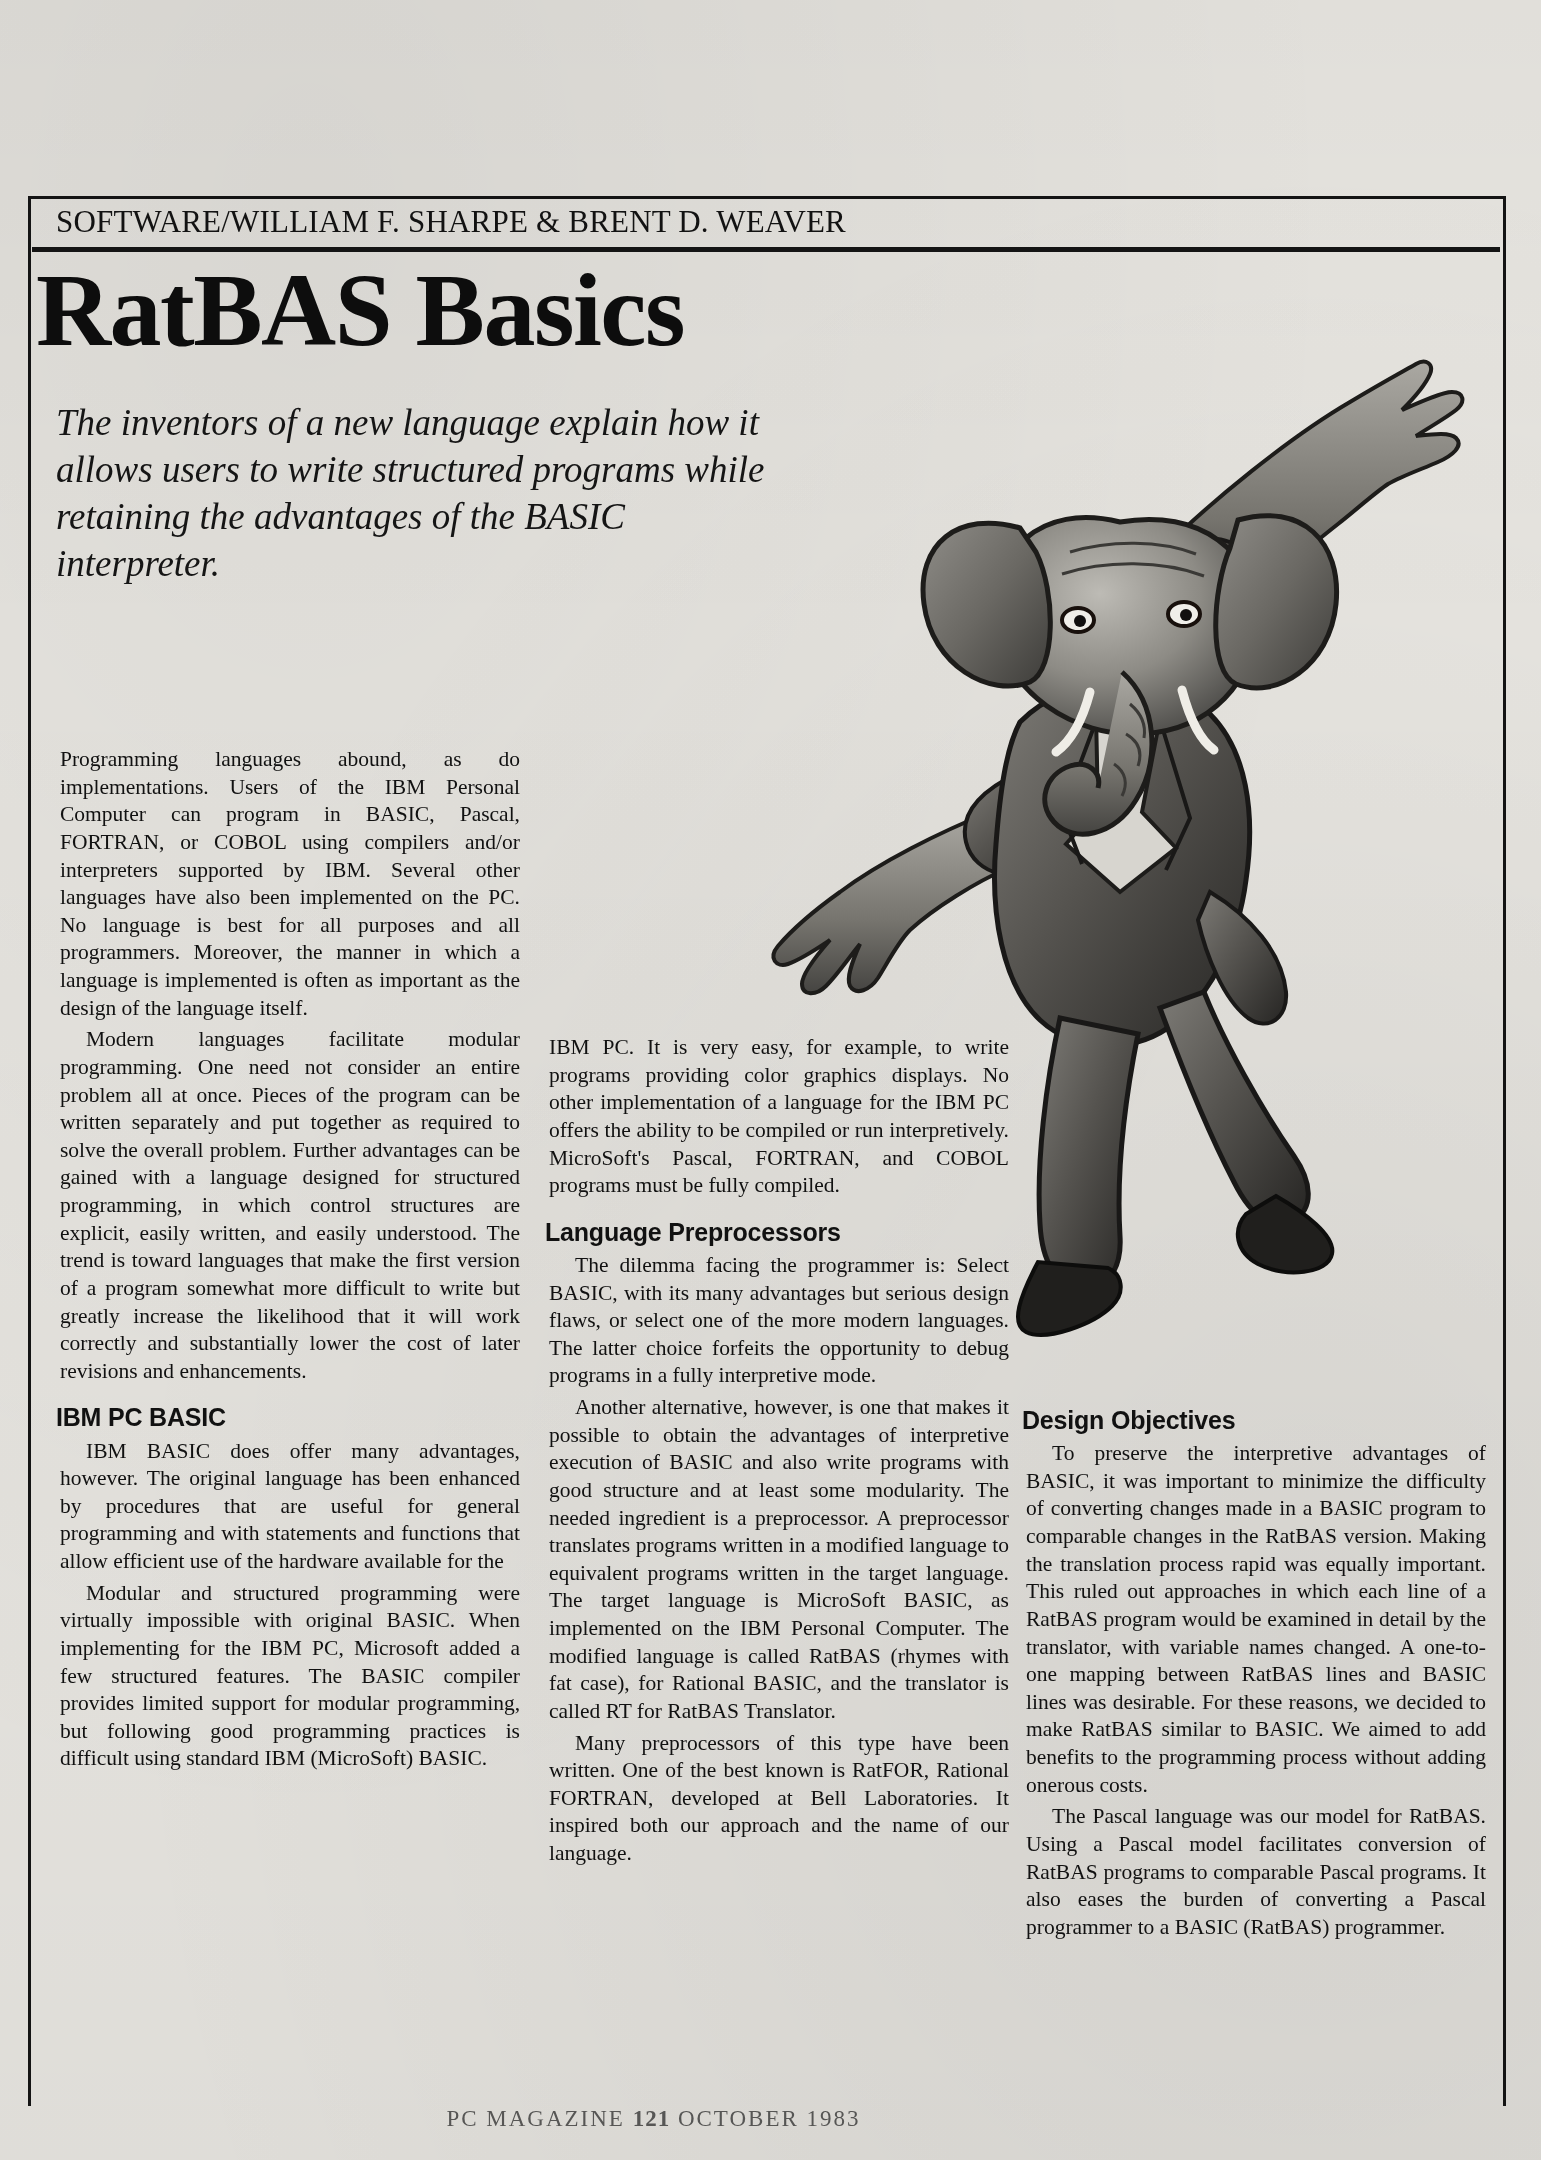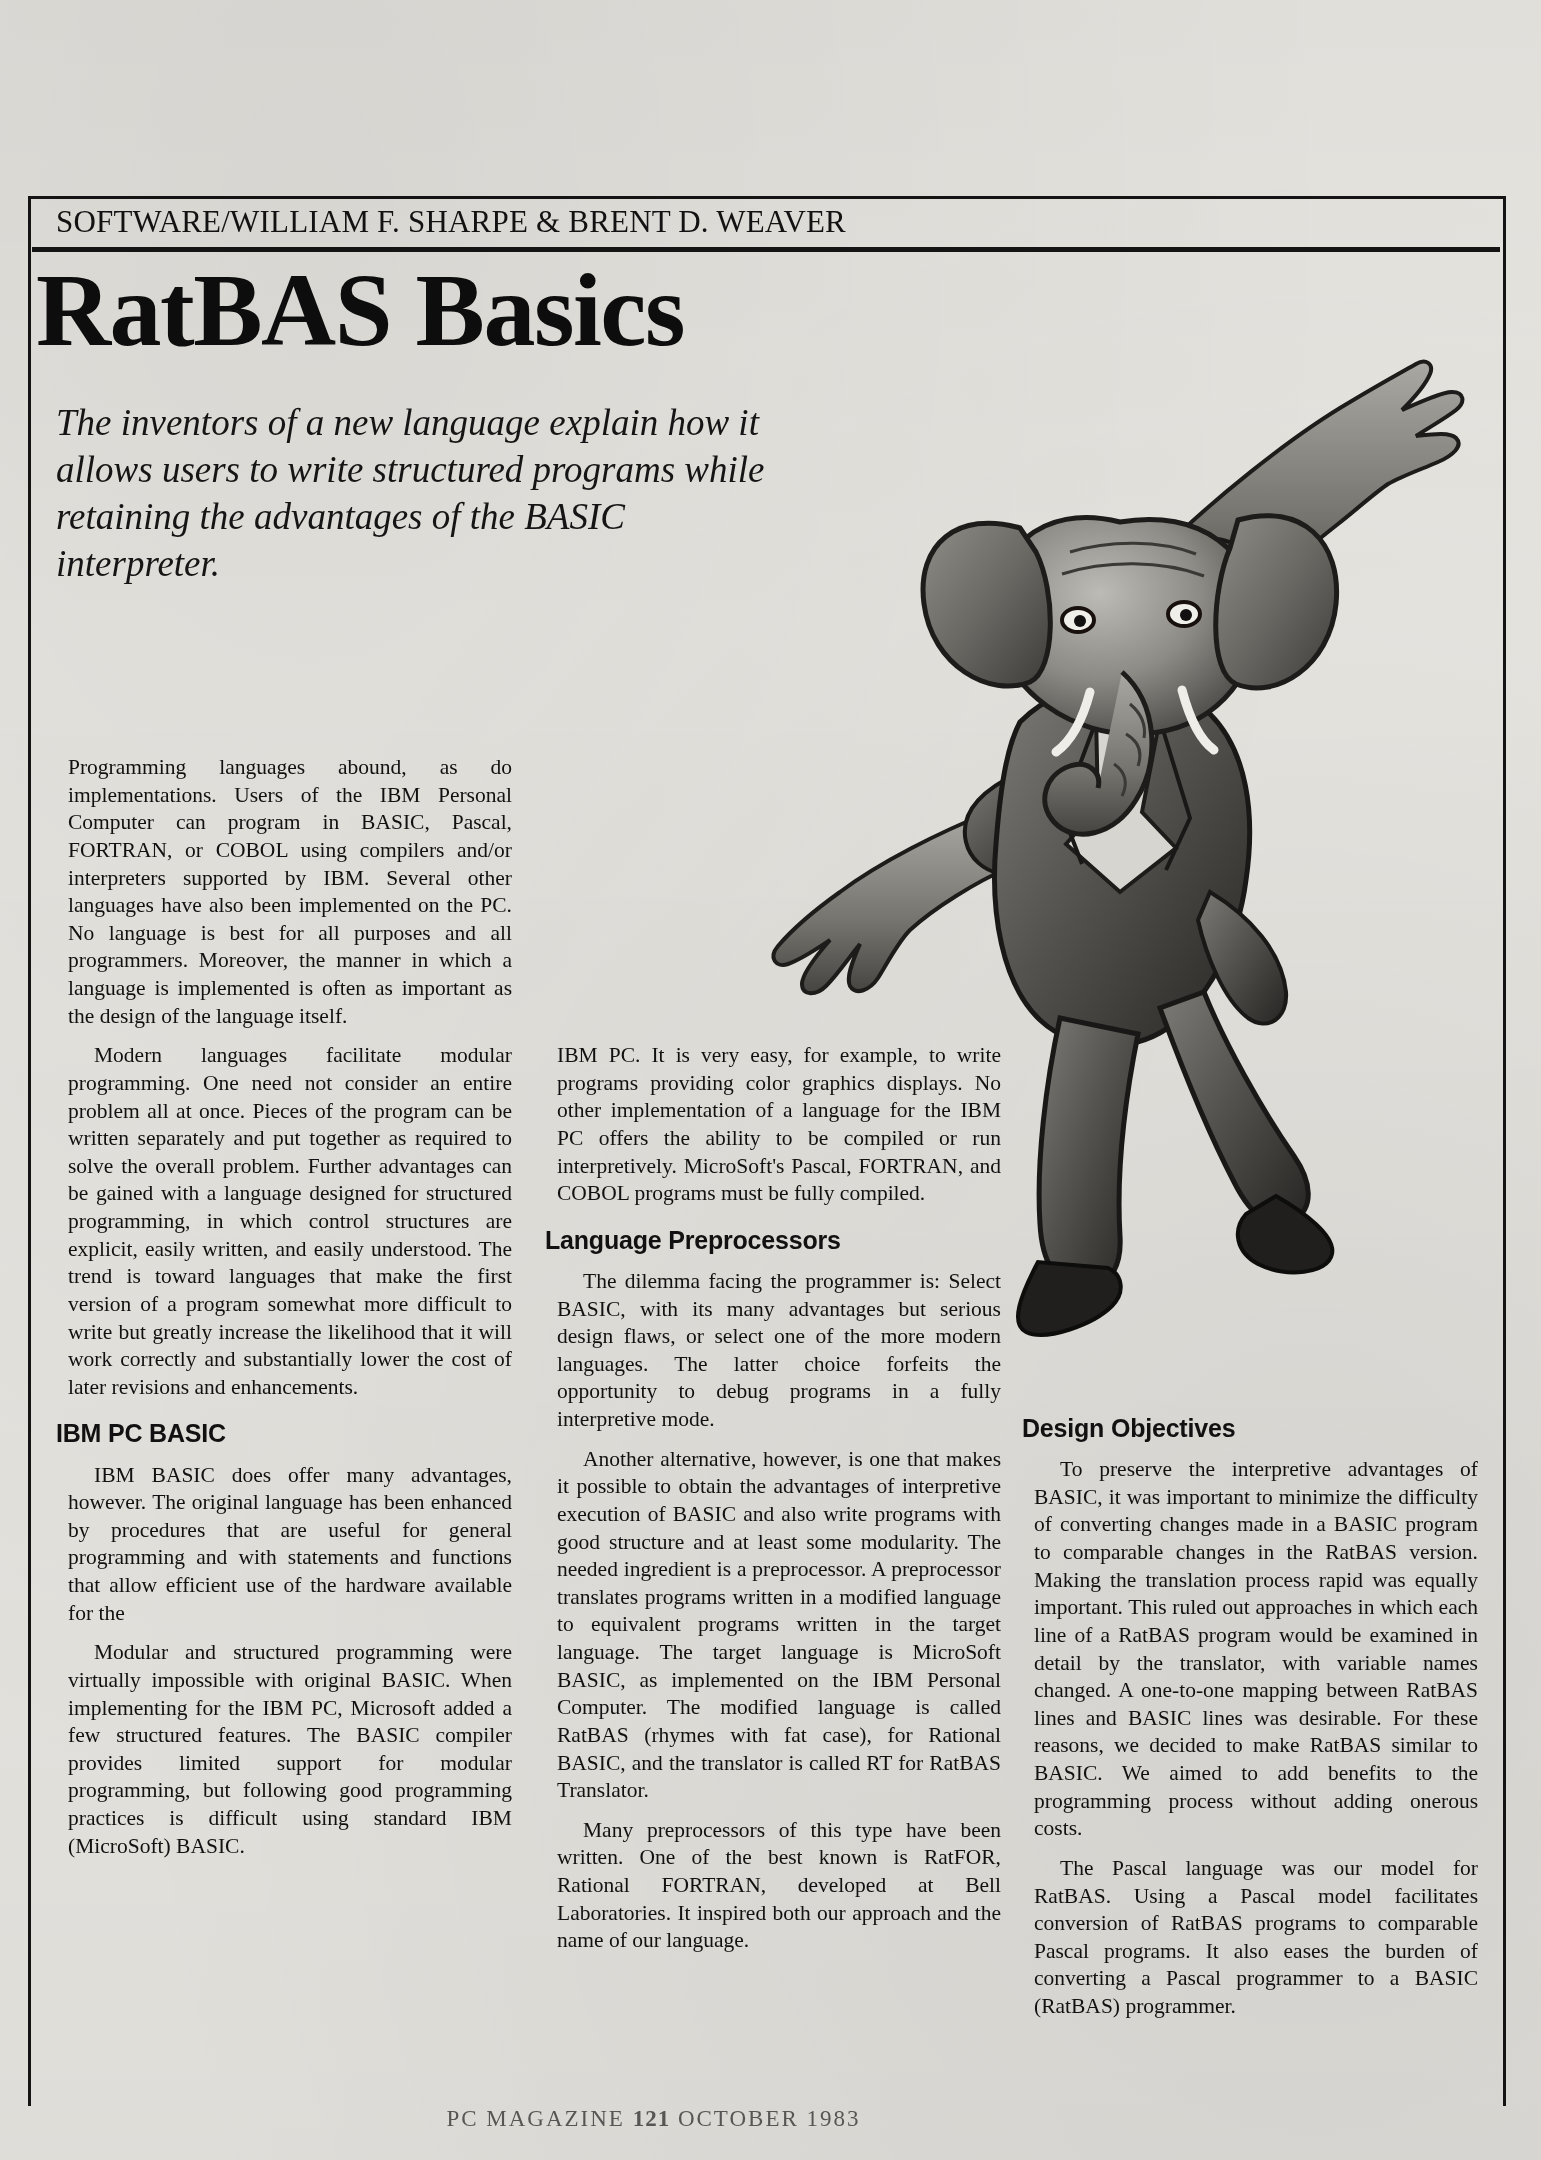--- a/index.html
+++ b/index.html
@@ -98,21 +98,21 @@
     position: absolute;
     font-family: "Liberation Serif", serif;
     font-size: 21.5px;
     line-height: 1.285;
     color: #111;
     text-align: justify;
     -webkit-hyphens: auto;
     hyphens: auto;
   }
   .col p {
-    margin: 12px;
+    margin: 4px;
     text-indent: 26px;
   }
   .col p.first { text-indent: 0; }
   .col h3 {
     margin: 16px 0 3px 0;
     font-size: 25px;
     font-weight: bold;
     font-family: Liberation Sans, sans-serif;
     letter-spacing: -0.2px;
   }
@@ -253,21 +253,21 @@
 
   <div class="col" id="col2">
     <p class="first">IBM PC. It is very easy, for example, to write programs providing color graphics displays. No other implementation of a language for the IBM PC offers the ability to be compiled or run interpretively. MicroSoft's Pascal, FORTRAN, and COBOL programs must be fully compiled.</p>
     <h3>Language Preprocessors</h3>
     <p>The dilemma facing the programmer is: Select BASIC, with its many advantages but serious design flaws, or select one of the more modern languages. The latter choice forfeits the opportunity to debug programs in a fully interpretive mode.</p>
     <p>Another alternative, however, is one that makes it possible to obtain the advantages of interpretive execution of BASIC and also write programs with good structure and at least some modularity. The needed ingredient is a preprocessor. A preprocessor translates programs written in a modified language to equivalent programs written in the target language. The target language is MicroSoft BASIC, as implemented on the IBM Personal Computer. The modified language is called RatBAS (rhymes with fat case), for Rational BASIC, and the translator is called RT for RatBAS Translator.</p>
     <p>Many preprocessors of this type have been written. One of the best known is RatFOR, Rational FORTRAN, developed at Bell Laboratories. It inspired both our approach and the name of our language.</p>
   </div>
 
   <div class="col" id="col3">
-    <h3 style="margin-top:12px">Design Objectives</h3>
+    <h3 style="margin-top:4px">Design Objectives</h3>
     <p>To preserve the interpretive advantages of BASIC, it was important to minimize the difficulty of converting changes made in a BASIC program to comparable changes in the RatBAS version. Making the translation process rapid was equally important. This ruled out approaches in which each line of a RatBAS program would be examined in detail by the translator, with variable names changed. A one-to-one mapping between RatBAS lines and BASIC lines was desirable. For these reasons, we decided to make RatBAS similar to BASIC. We aimed to add benefits to the programming process without adding onerous costs.</p>
     <p>The Pascal language was our model for RatBAS. Using a Pascal model facilitates conversion of RatBAS programs to comparable Pascal programs. It also eases the burden of converting a Pascal programmer to a BASIC (RatBAS) programmer.</p>
   </div>
 
   <div class="footer">
     <span>PC MAGAZINE</span>
     <b>121</b>
     <span>OCTOBER 1983</span>
   </div>
 

